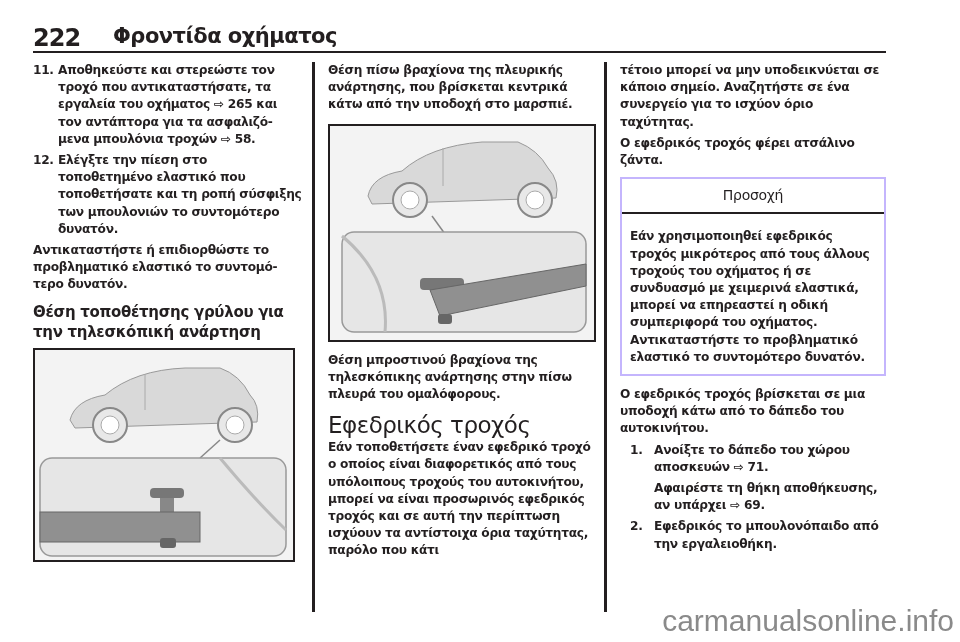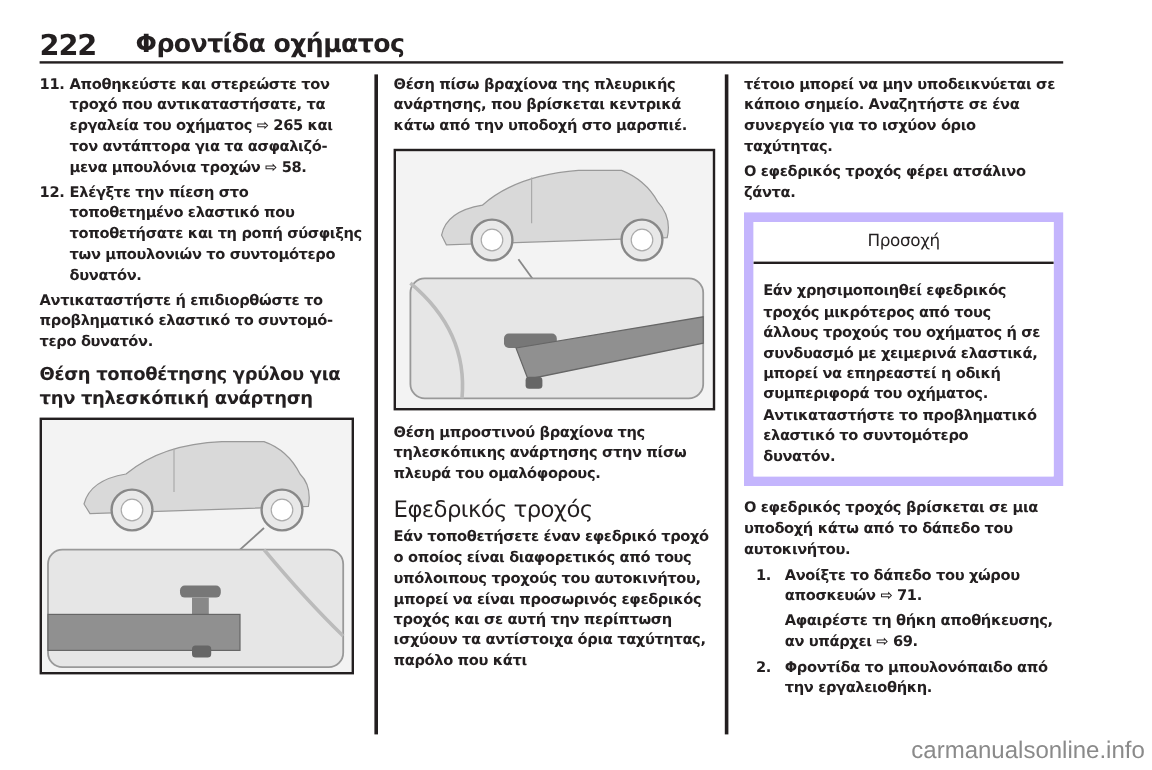--- a/index.html
+++ b/index.html
@@ -9,29 +9,29 @@
             border-bottom:2px solid #231f20; }
   .pagenum { position:absolute; left:0; top:2px; font-size:24px; font-weight:bold; letter-spacing:-1px; }
   .chapter { position:absolute; left:80px; top:2px; font-size:21px; font-weight:bold; letter-spacing:-0.5px; }
   .divider { position:absolute; top:62px; width:3px; height:550px; background:#231f20; }
   .col { position:absolute; top:62px; font-size:12.2px; font-weight:bold; line-height:17.2px; letter-spacing:-0.3px; }
   .col p { margin:0 0 4px 0; }
   .li { display:flex; margin-bottom:4px; }
   .li .n { width:25px; flex:none; }
   .li .t { flex:1; }
   .h2 { font-size:15px; font-weight:bold; line-height:20px; margin:8px 0 6px 0; }
-  .h1 { font-size:19px; font-weight:normal; line-height:24px; margin:10px 0 2px 0; letter-spacing:-0.5px;}
+  .h1 { font-size:23px; font-weight:normal; line-height:24px; margin:10px 0 2px 0; letter-spacing:-0.5px;}
   .figure { border:2px solid #231f20; background:#f3f3f3; position:relative; overflow:hidden; }
-  .caution { border:8px solid #c4b5fd; margin:8px 0 10px 0; }
+  .caution { border:2px solid #c4b5fd; margin:8px 0 10px 0; }
   .caution-head { background:#ffffff; border-bottom:2px solid #231f20; text-align:center;
                   font-size:14px; font-weight:normal; padding:8px 0; }
   .caution-body { padding:14px 8px 8px 8px; background:#ffffff; }
   .sub { display:flex; margin-top:4px; }
   .sub .n { width:24px; flex:none; padding-left:10px; }
-  .watermark { position:absolute; right:6px; bottom:4px; font-size:20px; color:#8a8a8a; font-family:"Liberation Sans", sans-serif; }
+  .watermark { position:absolute; right:6px; bottom:4px; font-size:30px; color:#8a8a8a; font-family:"Liberation Sans", sans-serif; }
 </style>
 </head>
 <body>
 
 <div class="header">
   <span class="pagenum">222</span>
   <span class="chapter">Φροντίδα οχήματος</span>
 </div>
 
 <div class="divider" style="left:312px;"></div>
@@ -101,17 +101,17 @@
   <div class="sub">
     <span class="n">1.</span>
     <span>Ανοίξτε το δάπεδο του χώρου αποσκευών ⇨ 71.</span>
   </div>
   <div class="sub">
     <span class="n"></span>
     <span>Αφαιρέστε τη θήκη αποθήκευσης, αν υπάρχει ⇨ 69.</span>
   </div>
   <div class="sub">
     <span class="n">2.</span>
-    <span>Φροντίδα το μπουλονόπαιδο από την εργαλειοθήκη.</span>
+    <span>Εφεδρικός το μπουλονόπαιδο από την εργαλειοθήκη.</span>
   </div>
 </div>
 
 <div class="watermark">carmanualsonline.info</div>
 
 </body></html>

